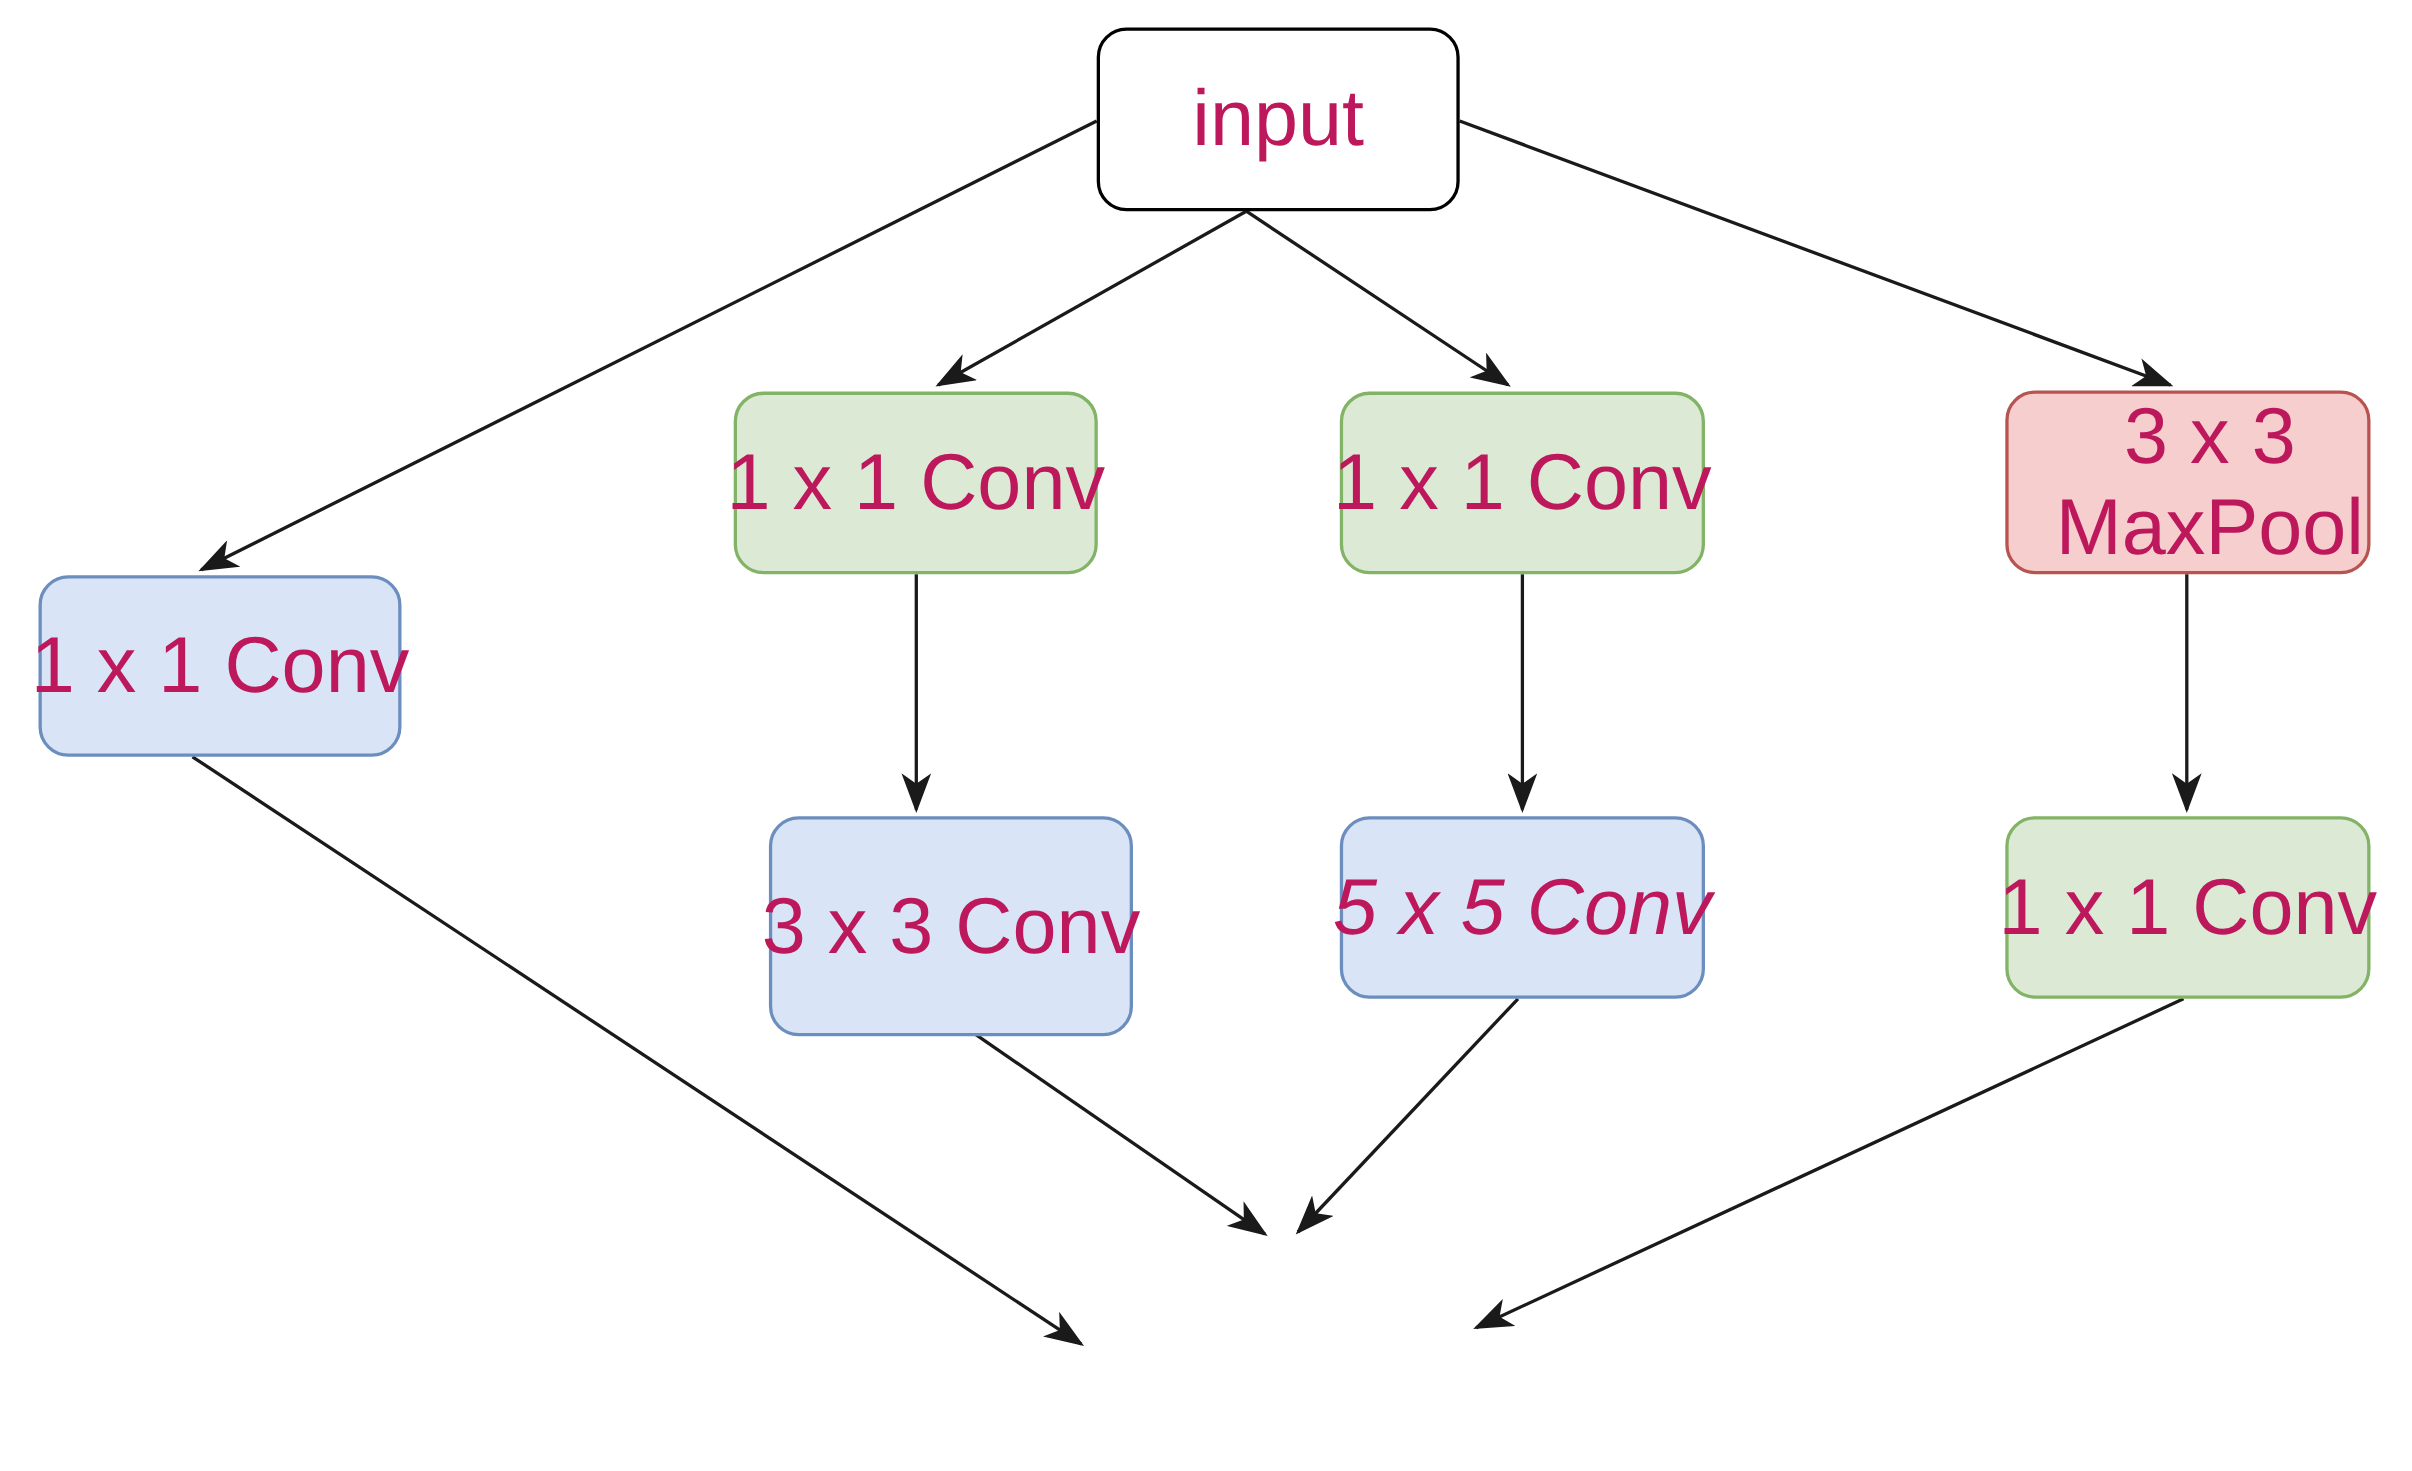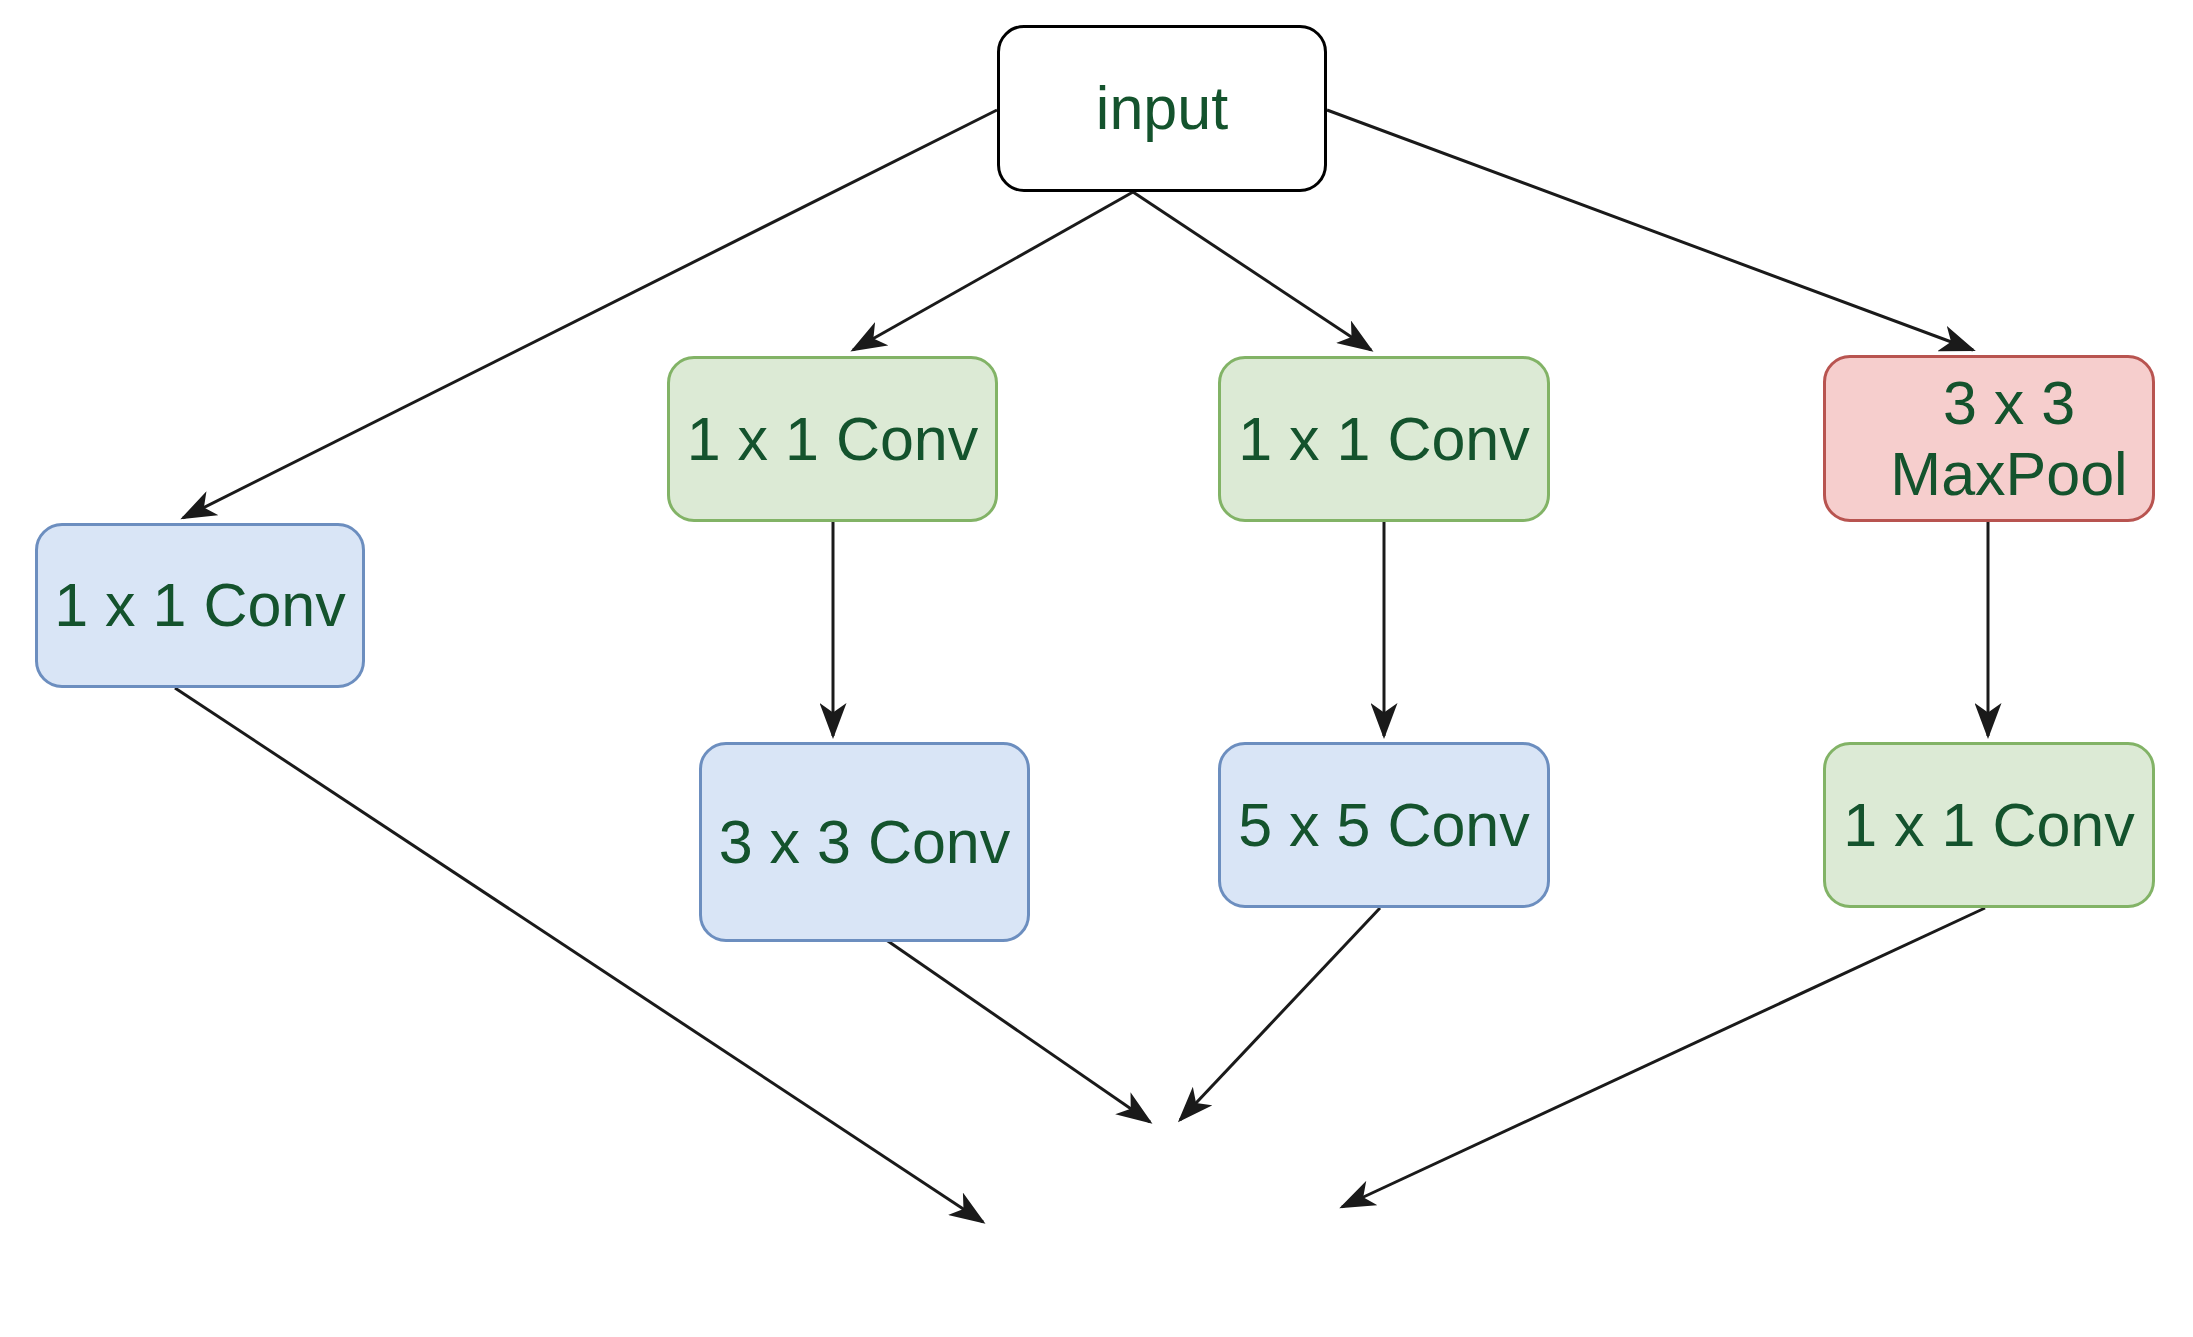--- a/index.html
+++ b/index.html
@@ -24,23 +24,23 @@
   }
   .node {
     position: absolute;
     box-sizing: border-box;
     display: flex;
     flex-direction: column;
     align-items: center;
     justify-content: center;
     border-radius: 27px;
     border: 3px solid #000;
-    font-size: 61px;
+    font-size: 72px;
     line-height: 1.15;
-    color: #14532d;
+    color: #be185d;
     text-align: right;
     white-space: nowrap;
   }
   
   #n-input    { left: 997px;  top: 25px;   width: 330px; height: 167px; }
   #n-b1conv   { left: 35px;   top: 523px;  width: 330px; height: 165px; }
   #n-b2reduce { left: 667px;  top: 356px;  width: 331px; height: 166px; }
   #n-b3reduce { left: 1218px; top: 356px;  width: 332px; height: 166px; }
   #n-b4pool   { left: 1823px; top: 355px;  width: 332px; height: 167px; }
   #n-b2conv   { left: 699px;  top: 742px;  width: 331px; height: 200px; }
@@ -91,21 +91,21 @@
 
   <div class="node" id="n-b4pool" style="background: rgb(246, 206, 205); border-color: rgb(184, 84, 80); padding-left: 40px;">
     <span>3 x 3</span>
     <span>MaxPool</span>
   </div>
 
   <div class="node" id="n-b2conv" style="background: rgb(217, 229, 246); border-color: rgb(108, 142, 191);">
     <span>3 x 3 Conv</span>
   </div>
 
-  <div class="node" id="n-b3conv" style="background: rgb(217, 229, 246); border-color: rgb(108, 142, 191);">
+  <div class="node" id="n-b3conv" style="background: rgb(217, 229, 246); border-color: rgb(108, 142, 191); font-style: italic;">
     <span>5 x 5 Conv</span>
   </div>
 
   <div class="node" id="n-b4conv" style="background: rgb(220, 234, 213); border-color: rgb(130, 179, 102);">
     <span>1 x 1 Conv</span>
   </div>
 
 
 </div>
 

